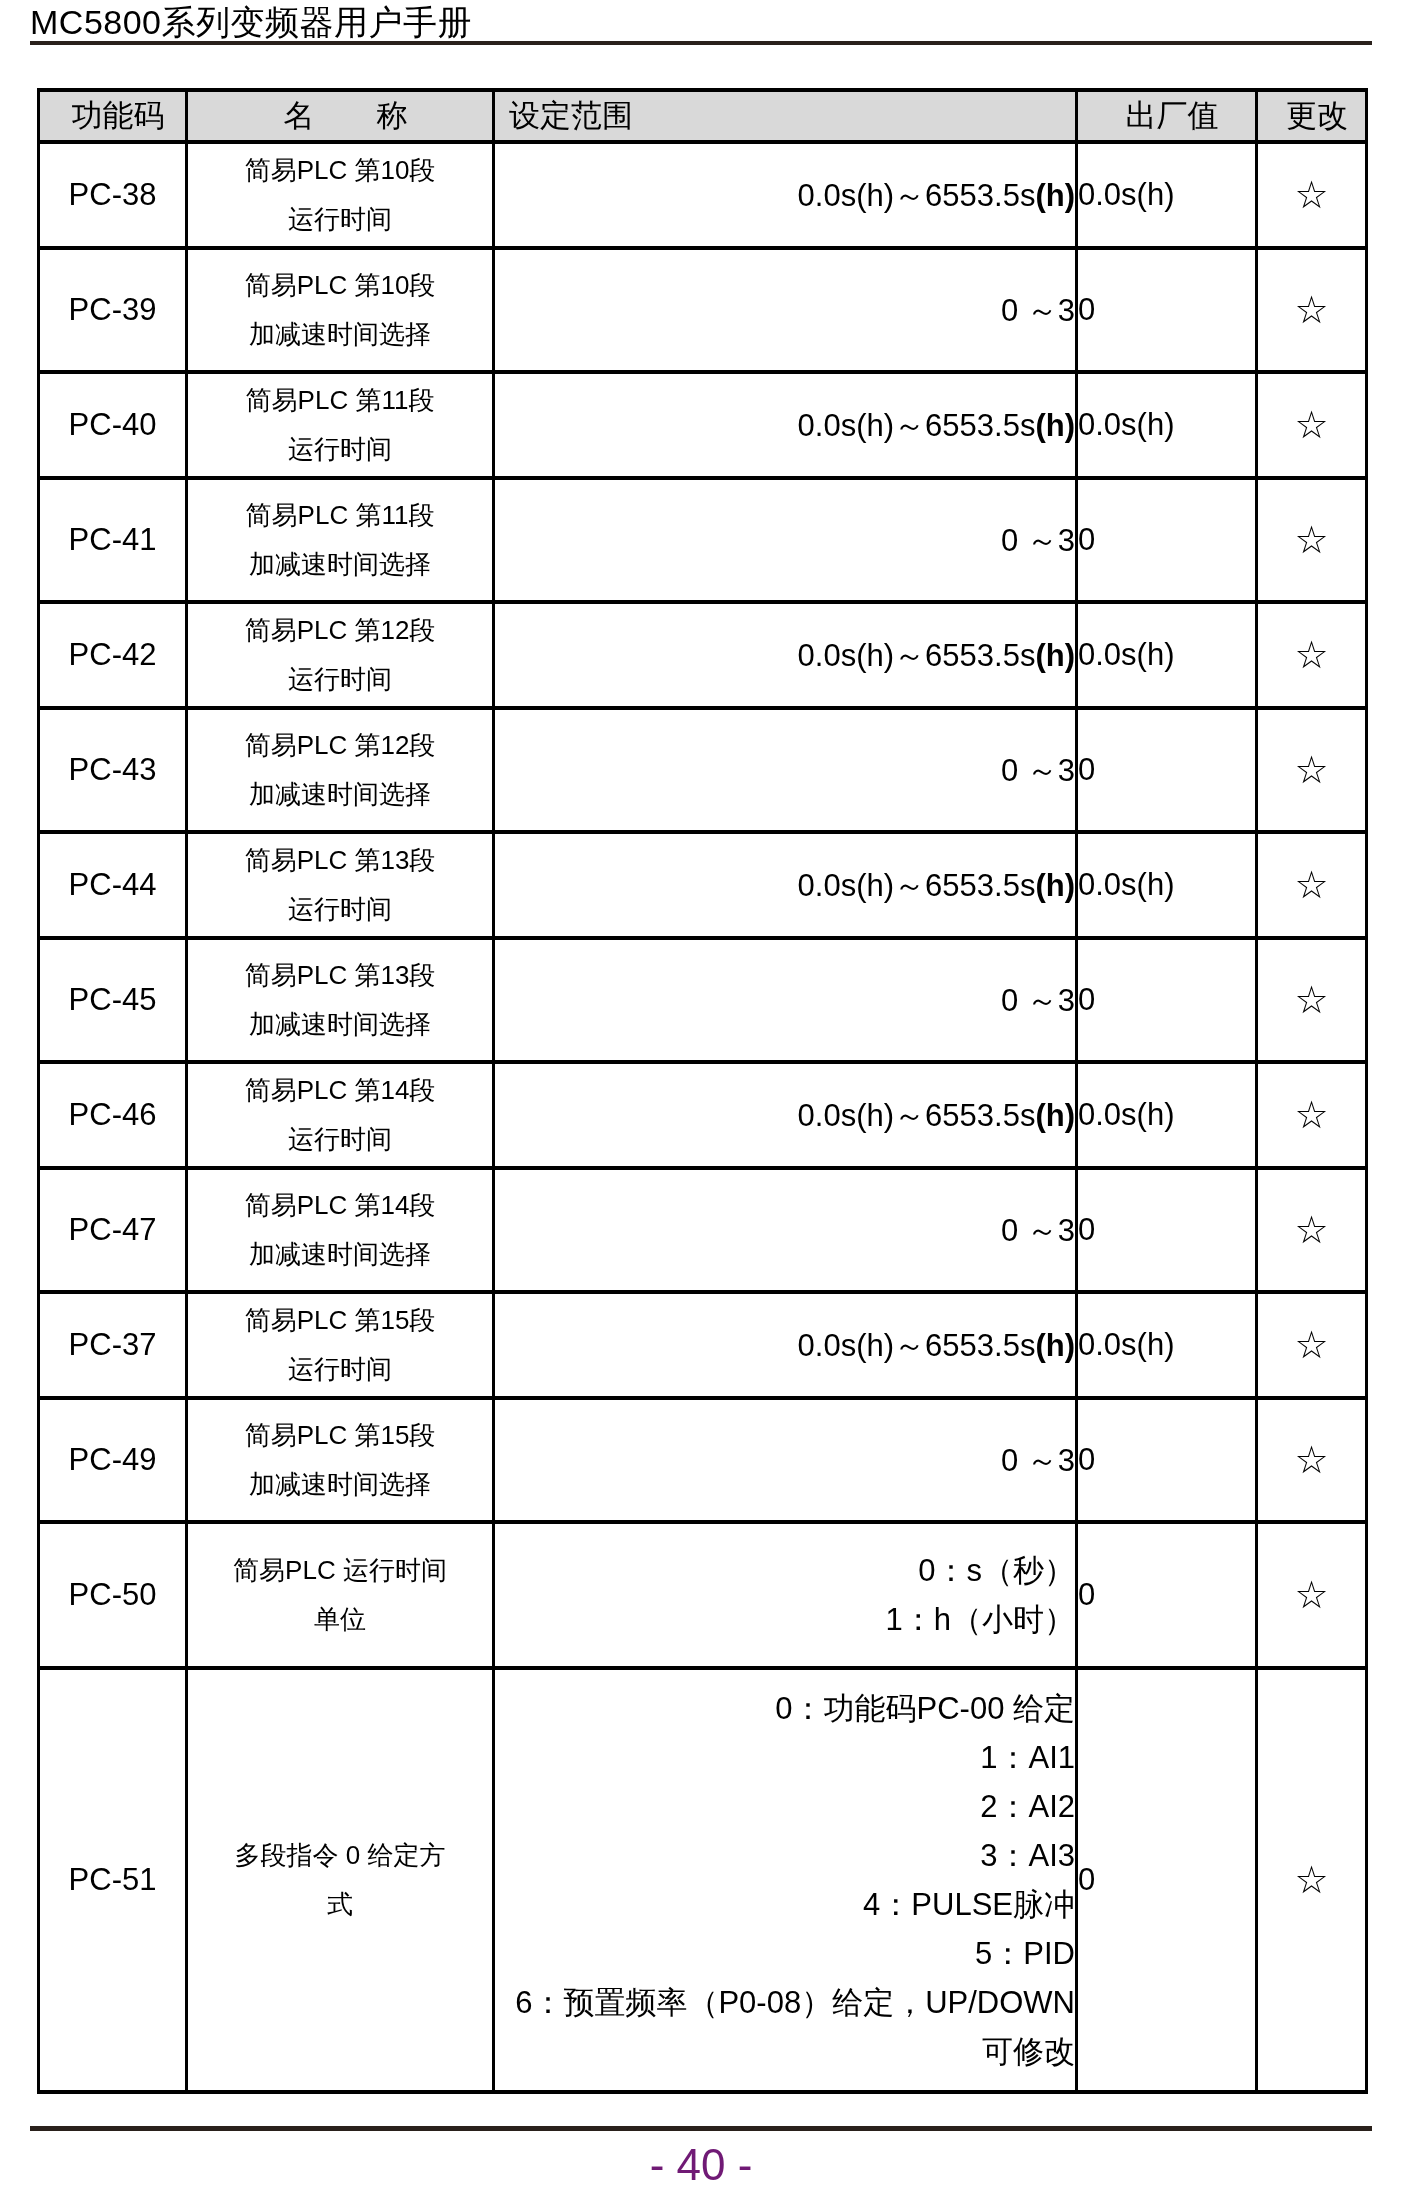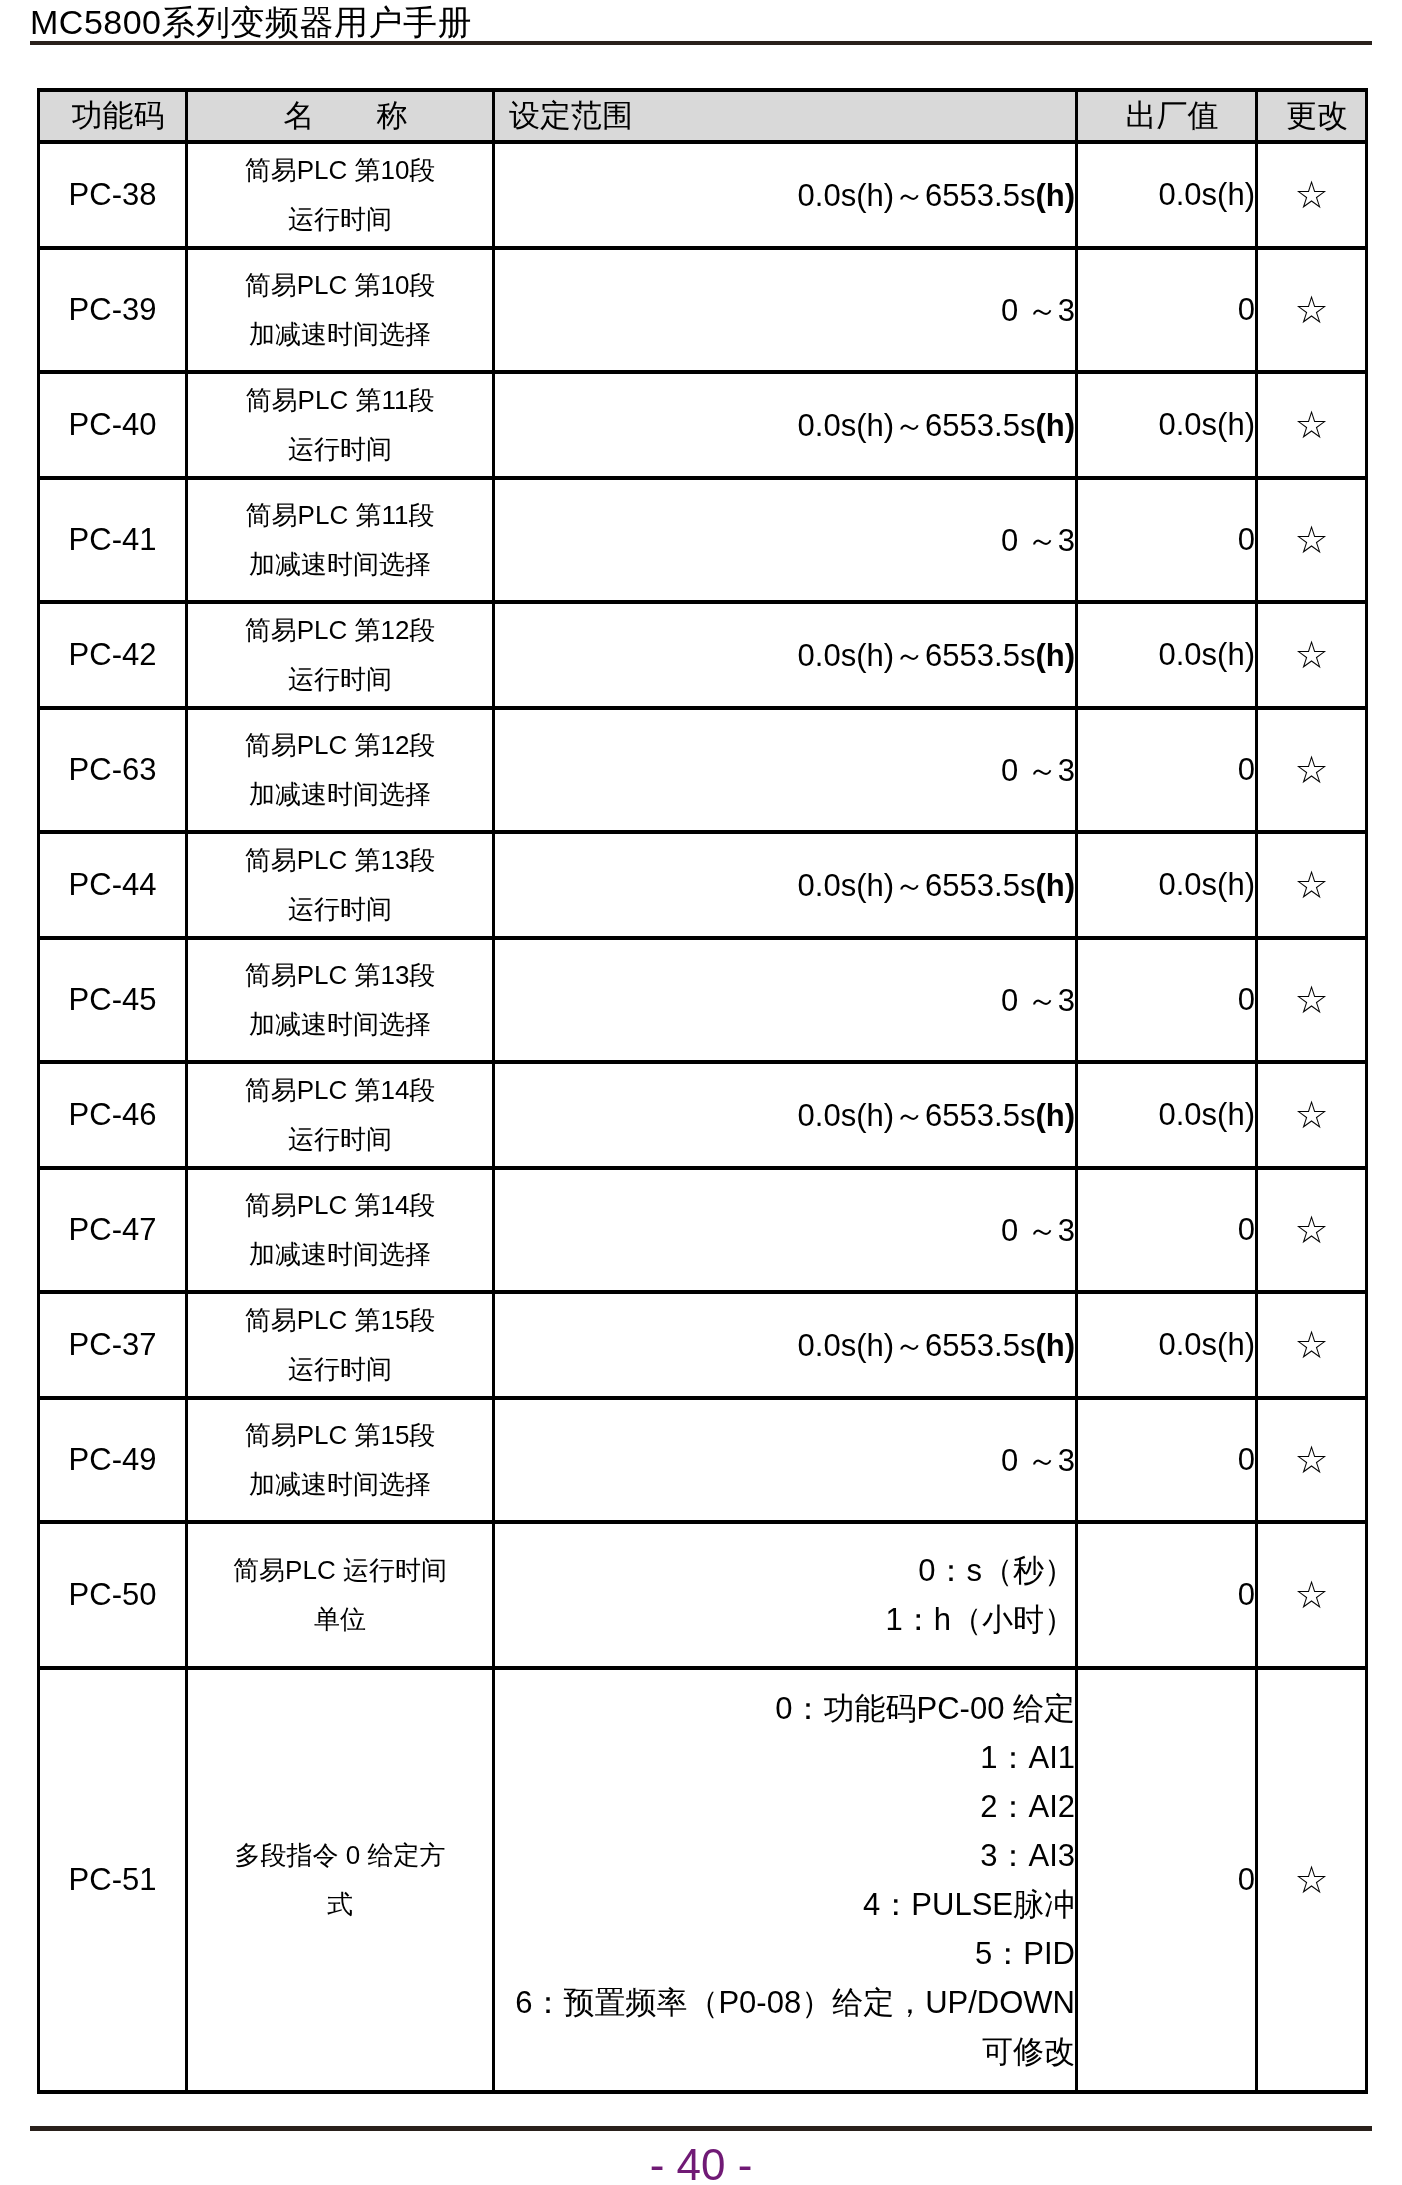--- a/index.html
+++ b/index.html
@@ -56,21 +56,21 @@
   .cell-code{text-align:center;}
   .cell-name{
     text-align:center;padding:10px 8px 10px 15px;
     font-size:26px;line-height:49px;white-space:pre-line;
   }
   .cell-range{
     text-align:right;padding:10px 8px 10px 23px;
     line-height:49px;white-space:pre-line;
   }
   .cell-range b{font-weight:bold;}
-  .cell-factory{text-align:right;}
+  .cell-factory{text-align:left;}
   .cell-change{text-align:center;font-size:38px;}
 
   
   .param-table tbody tr{height:106px;}
   .param-table tbody tr:nth-child(even){height:124px;}
   .param-table tbody tr:nth-child(13){height:146px;}
   .param-table tbody tr:nth-child(14){height:auto;}
   .param-table tbody tr:nth-child(14) .cell-range{padding-top:14px;padding-bottom:14px;}
 
   .footer-rule{
@@ -143,21 +143,21 @@
     </tr>
         <tr>
       <td class="cell-code">PC-42</td>
       <td class="cell-name">简易PLC 第12段
 运行时间</td>
       <td class="cell-range">0.0s(h)～6553.5s<b>(h)</b></td>
       <td class="cell-factory">0.0s(h)</td>
       <td class="cell-change">☆</td>
     </tr>
         <tr>
-      <td class="cell-code">PC-63</td>
+      <td class="cell-code">PC-43</td>
       <td class="cell-name">简易PLC 第12段
 加减速时间选择</td>
       <td class="cell-range">0 ～3</td>
       <td class="cell-factory">0</td>
       <td class="cell-change">☆</td>
     </tr>
         <tr>
       <td class="cell-code">PC-44</td>
       <td class="cell-name">简易PLC 第13段
 运行时间</td>

